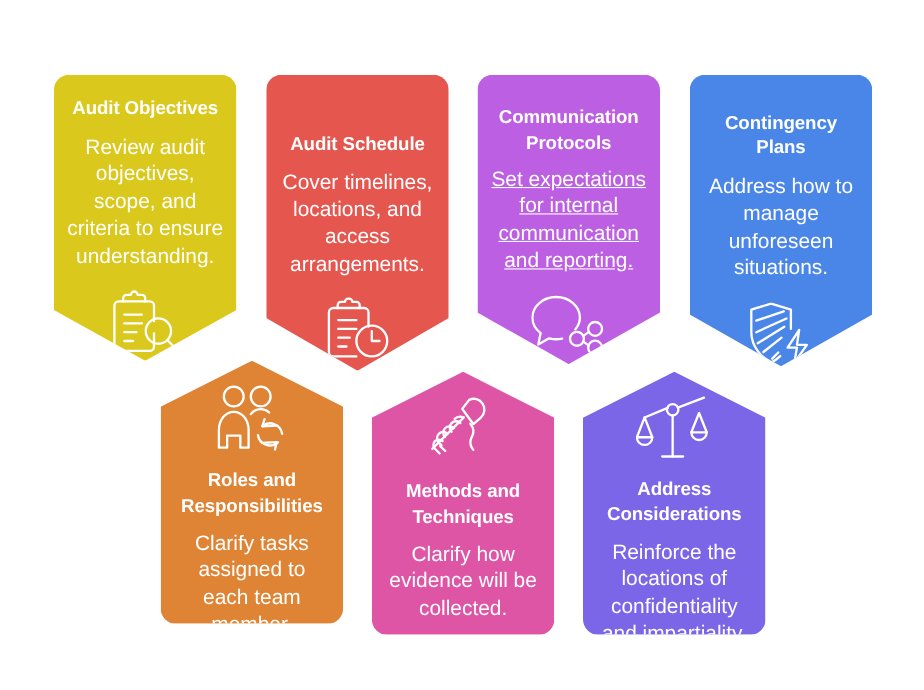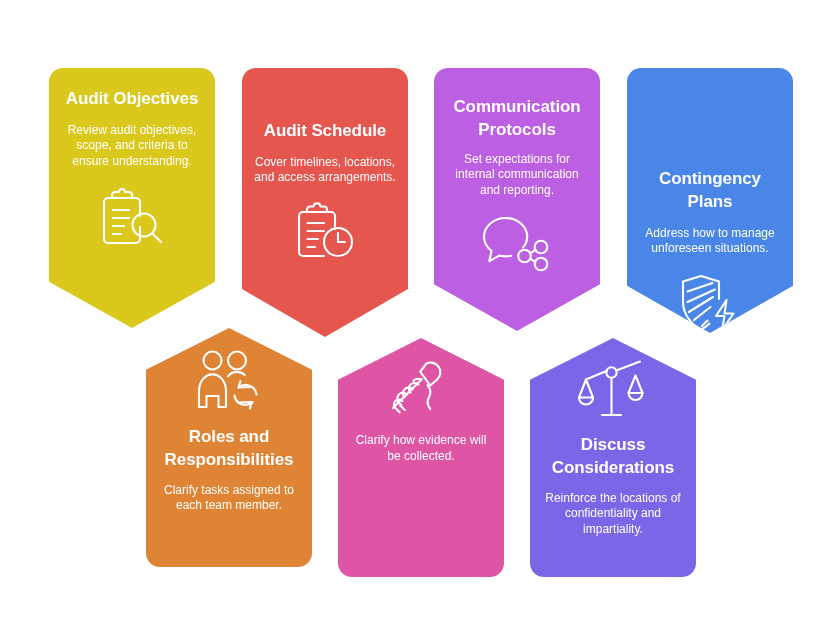--- a/index.html
+++ b/index.html
@@ -79,21 +79,21 @@
 
   .card-title {
     font-weight: bold;
     font-size: 17px;
     line-height: 1.34;
     letter-spacing: -0.1px;
     margin: 0;
     color: #ffffff;
   }
   .card-desc {
-    font-size: 12px;
+    font-size: 19px;
     line-height: 1.30;
     margin: 0;
     color: #ffffff;
   }
   .card-icon {
     display: block;
     line-height: 0;
   }
   .card-icon svg {
     display: block;
@@ -105,21 +105,21 @@
   #card-communication         { left: 434px; top: 68px;  height: 263px; }
   #card-contingency           { left: 627px; top: 68px;  height: 265px; justify-content: flex-end; }
 
   #card-audit-objectives .content  { padding-top: 20px; }
   #card-audit-schedule .content    { padding-top: 52px; }
   #card-communication .content     { padding-top: 28px; }
   #card-contingency .content       { padding-top: 48px; }
 
   #card-audit-objectives .card-desc { margin-top: 12px; }
   #card-audit-schedule .card-desc   { margin-top: 12px; }
-  #card-communication .card-desc    { margin-top: 10px; }
+  #card-communication .card-desc    { margin-top: 10px; text-decoration: underline; }
   #card-contingency .card-desc      { margin-top: 12px; }
 
   #card-audit-objectives .card-icon { margin-top: 17px; }
   #card-audit-schedule .card-icon   { margin-top: 16px; }
   #card-communication .card-icon    { margin-top: 16px; }
   #card-contingency .card-icon      { margin-top: 18px; }
 
   
   #card-roles      { left: 146px; top: 328px; height: 239px; }
   #card-methods    { left: 338px; top: 338px; height: 239px; }
@@ -253,38 +253,39 @@
           <path d="M37.5 25.2 c2.2 2.6 3.1 5.3 2.8 7.8 -0.3 2.8 -2.1 5 -2.6 7.8 -0.4 2.5 0.3 5.3 2.6 8.2"></path>
           <path d="M31.6 19.3 c-3.3 -1.1 -6.3 -0.5 -8.3 1.5"></path>
           <path d="M28.5 24.6 c-2.2 -2.2 -5.8 -2.2 -8 0 -2.2 2.2 -2.2 5.8 0 8"></path>
           <path d="M22.6 29.3 c-2.2 -2.2 -5.8 -2.2 -8 0 -2.2 2.2 -2.2 5.8 0 8"></path>
           <path d="M16.9 34.4 c-2.2 -2.2 -5.8 -2.2 -8 0 -2.2 2.2 -2.2 5.8 0 8 l2.5 2.5"></path>
           <path d="M12.4 41 c-1.9 -1.9 -5.1 -1.9 -7 0 -1.9 1.9 -1.9 5.1 0 7 l4.3 4.3"></path>
           <path d="M31.5 19.6 L3 48.1"></path>
           <path d="M10.2 45.5 L14.8 50"></path>
         </svg>
       </div>
+      <div class="card-title">Methods and Techniques</div>
       <div class="card-desc">Clarify how evidence will be collected.</div>
     </div>
   </div>
 
   <div class="card up" id="card-ethical">
     <div class="surface" style="background:#7B66E8"></div>
     <div class="content">
       <div class="card-icon">
         <svg width="70" height="60" viewBox="0 0 70 60" fill="none" stroke="#ffffff" stroke-width="2.1" stroke-linecap="round" stroke-linejoin="round">
           <circle cx="33.5" cy="12.5" r="5.2"></circle>
           <path d="M33.5 17.7 V55"></path>
           <path d="M24 55 H43"></path>
           <path d="M29 10.8 L8 19.5"></path>
           <path d="M38.3 10.5 L62 1.5"></path>
           <path d="M8 19.5 L1 37.5 h14 z"></path>
           <path d="M1 37.5 a7 7 0 0 0 14 0"></path>
           <path d="M57.5 15.5 L50.5 33 h14 z"></path>
           <path d="M50.5 33 a7 7 0 0 0 14 0"></path>
         </svg>
       </div>
-      <div class="card-title">Discuss Considerations</div>
+      <div class="card-title">Address Considerations</div>
       <div class="card-desc">Reinforce the locations of confidentiality and impartiality.</div>
     </div>
   </div>
 
 </div>
 
 </body></html>

